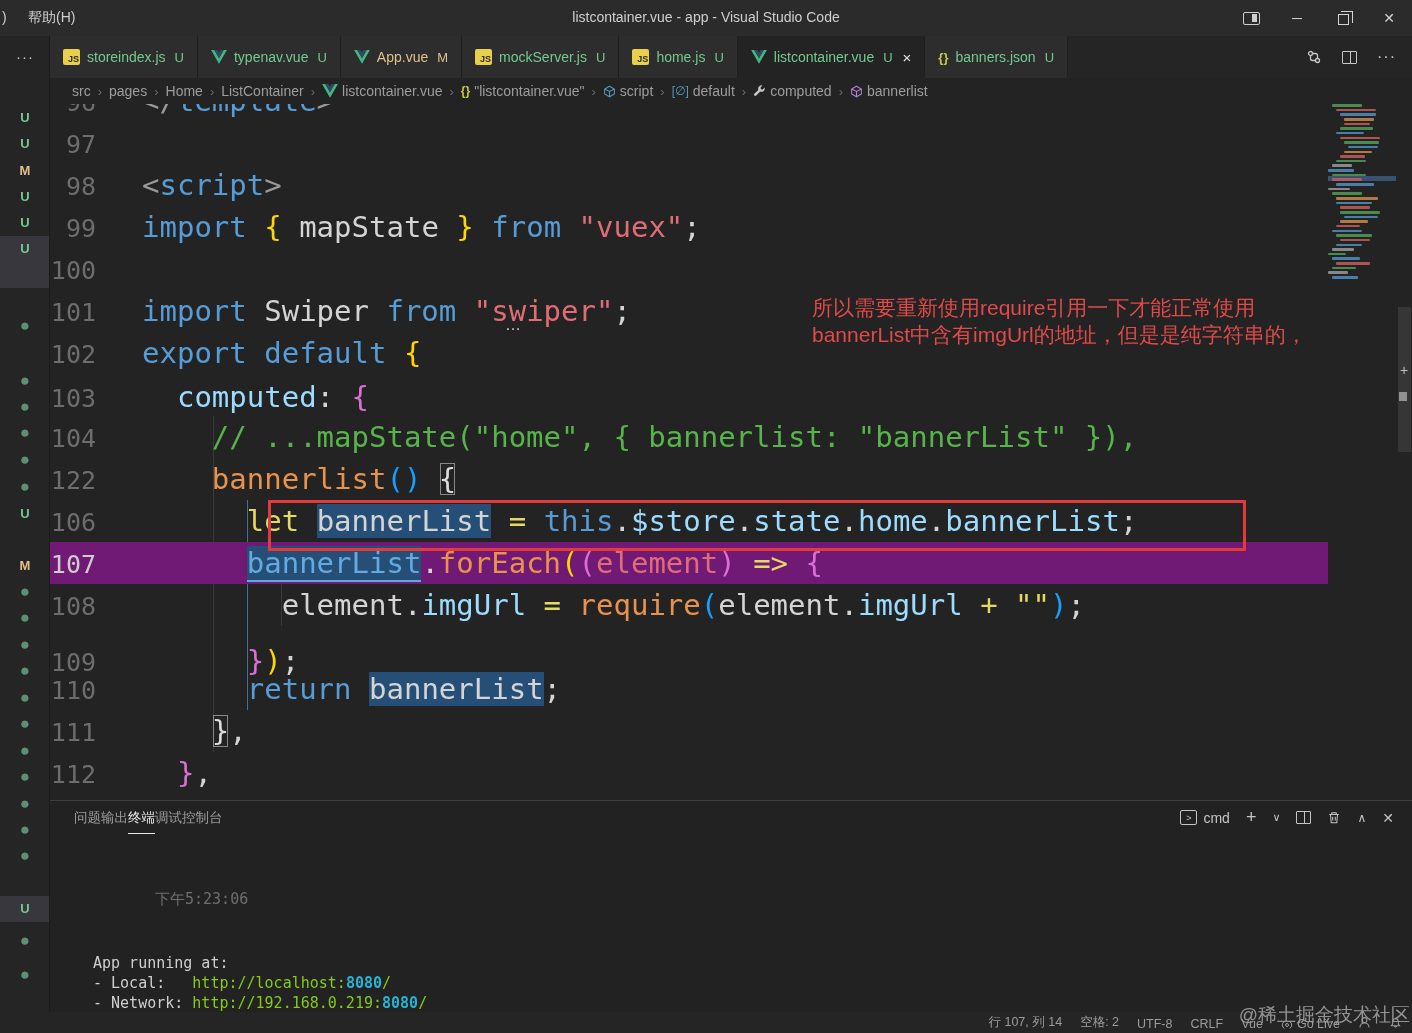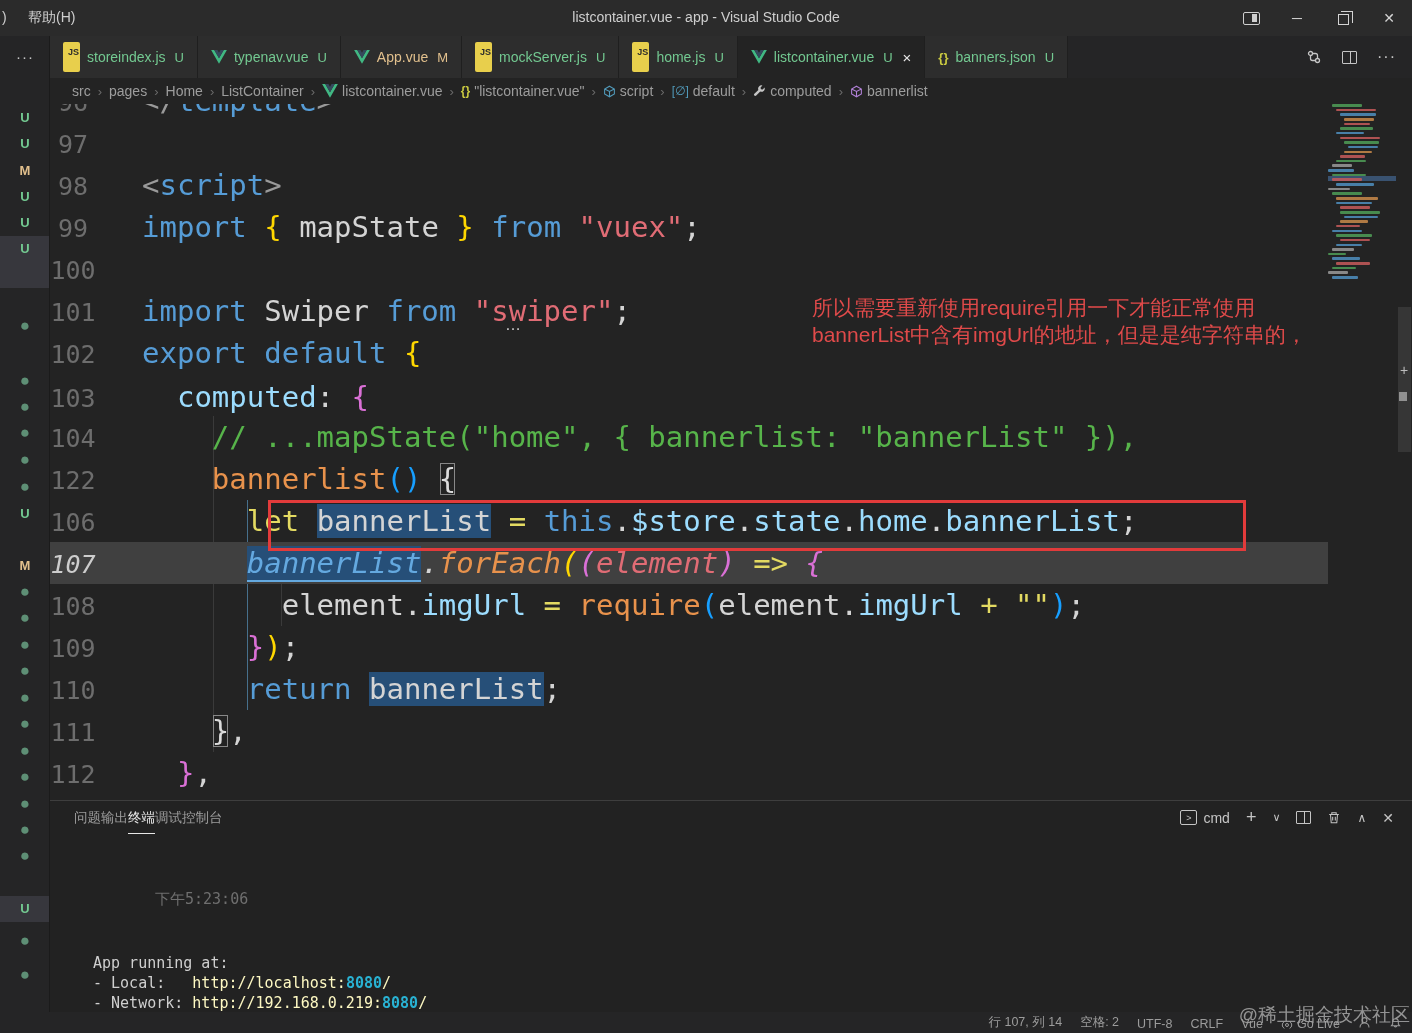--- a/index.html
+++ b/index.html
@@ -30,40 +30,40 @@
   
   #tabbar{position:absolute;left:50px;top:36px;width:1362px;height:42px;background:#252526;display:flex;}
   .tab{height:42px;display:flex;align-items:center;padding:0 13px;background:#2d2d2d;border-right:1px solid #1f1f1f;font-size:14px;white-space:nowrap;}
   .tab.active{background:#232323;}
   .tab .lbl{margin-left:7px;}
   .tab .lbl.u{color:#73C991;} .tab .lbl.m{color:#E2C08D;}
   .tab .badge{margin-left:9px;font-size:13px;}
   .tab .badge.u{color:#73C991;} .tab .badge.m{color:#E2C08D;}
   .tab .close{margin-left:10px;color:#e8e8e8;font-size:15px;}
   #tab-actions{margin-left:auto;display:flex;align-items:center;gap:20px;padding-right:16px;color:#c5c5c5;}
-  .js-ic{width:17px;height:16px;background:#e8cf4c;color:#2b2b2b;font-size:9px;font-weight:bold;display:flex;align-items:flex-end;justify-content:flex-end;padding:15px 1px;border-radius:2px;}
+  .js-ic{width:17px;height:16px;background:#e8cf4c;color:#2b2b2b;font-size:9px;font-weight:bold;display:flex;align-items:flex-end;justify-content:flex-end;padding:1px 1px;border-radius:2px;}
   .json-ic{color:#cbcb41;font-weight:bold;font-size:13px;}
   .split-ic{width:15px;height:13px;border:1.5px solid #c5c5c5;position:relative;border-radius:1px;}
   .split-ic::after{content:"";position:absolute;left:50%;top:0;bottom:0;width:1.5px;background:#c5c5c5;}
   .dots3{font-size:16px;letter-spacing:1px;}
 
   
   #breadcrumb{position:absolute;left:50px;top:78px;width:1362px;height:26px;background:#232323;display:flex;align-items:center;padding-left:22px;font-size:14px;color:#9d9d9d;white-space:nowrap;}
   .bc-sep{margin:0 7px;color:#6a6a6a;font-size:13px;}
   .bc-item{display:flex;align-items:center;gap:4px;}
   .bc-braces{color:#cbcb41;font-weight:bold;font-size:12px;}
   .bc-brk{color:#519aba;font-size:12px;}
 
   
   #editor{position:absolute;left:50px;top:104px;width:1362px;height:696px;background:#232323;overflow:hidden;}
   #code-lines{position:absolute;left:0;top:0;width:100%;height:100%;}
   .line{position:absolute;left:0;width:1278px;height:42px;line-height:42px;white-space:pre;
         font-family:"DejaVu Sans Mono",monospace;font-size:29px;color:#d4d4d4;}
-  .line.cur{background:#404040;font-style:italic;}
-  .ln{display:inline-block;width:92px;padding-right:46px;text-align:center;font-size:25px;color:#6d6d6d;font-family:"DejaVu Sans Mono",monospace;}
+  .line.cur{background:#701a75;}
+  .ln{display:inline-block;width:92px;padding-right:46px;text-align:right;font-size:25px;color:#6d6d6d;font-family:"DejaVu Sans Mono",monospace;}
   .line.cur .ln{color:#cdcdcd;}
   .t-kw{color:#569CD6;} .t-y{color:#e3da62;} .t-fn{color:#E8924C;}
   .t-p{color:#9CDCFE;} .t-v{color:#d4d4d4;} .t-s{color:#e06c75;} .t-pr{color:#e06c75;}
   .t-c{color:#57b44a;} .t-g{color:#9a9a9a;} .t-tag{color:#569CD6;}
   .t-b1{color:#FFD700;} .t-b2{color:#DA70D6;} .t-b3{color:#179FFF;}
   .t-box{color:#dcdcdc;outline:1px solid #888;outline-offset:-2px;}
   .t-hl{background:#264F78;}
   .t-link{color:#64a9e0;background:#264F78;border-bottom:2px solid #64a9e0;}
   .guide{position:absolute;width:1px;background:#3a3a3a;}
   .guide.active{background:#47708c;}
@@ -86,21 +86,21 @@
   #panel{position:absolute;left:50px;top:800px;width:1362px;height:212px;background:#222;border-top:1px solid #3e3e3e;}
   #panel-tabs{position:absolute;left:24px;top:8px;display:flex;font-size:13.5px;color:#9d9d9d;}
   .ptab{padding-bottom:6px;}
   .ptab.active{color:#e7e7e7;border-bottom:1.5px solid #e7e7e7;}
   #panel-ctrl{position:absolute;right:18px;top:6px;display:flex;align-items:center;gap:16px;color:#c5c5c5;font-size:14px;}
   .cmdbox{display:flex;align-items:center;gap:6px;}
   .cmd-ic{width:17px;height:15px;border:1.3px solid #c5c5c5;border-radius:2px;font-size:9px;display:flex;align-items:center;justify-content:center;color:#c5c5c5;}
   #term{position:absolute;left:0;top:40px;right:0;bottom:0;font-family:"DejaVu Sans Mono",monospace;font-size:15px;line-height:20px;color:#cfcfcf;}
   #term-ts{position:absolute;left:105px;top:48px;color:#6f6f6f;}
   #term-lines{position:absolute;left:43px;top:112px;white-space:pre;}
-  .tm-u{color:#fef9c3;margin-top:8px;} .tm-up{color:#29b2d3;font-weight:bold;}
+  .tm-u{color:#84cc16;margin-top:8px;} .tm-up{color:#29b2d3;font-weight:bold;}
   #term-cursor{position:absolute;left:25px;top:186px;width:9px;height:21px;border:1.5px solid #e7e7e7;}
 
   
   #statusbar{position:absolute;left:0;top:1012px;width:1412px;height:21px;background:#252526;display:flex;align-items:center;justify-content:flex-end;gap:18px;padding-right:10px;font-size:12.5px;color:#9c9c9c;}
   .sb-item{display:flex;align-items:flex-end;gap:4px;white-space:nowrap;}
   #watermark{position:absolute;right:2px;top:1002px;font-size:19px;color:#a0a0a0;opacity:.9;z-index:40;}
 
   svg{display:block;}
 </style>
 </head>
@@ -306,21 +306,21 @@
         <div class="line" style="top: 102px;"><span class="ln">99</span><span class="t-kw">import</span><span class="t-v"> </span><span class="t-b1">{</span><span class="t-v"> mapState </span><span class="t-b1">}</span><span class="t-v"> </span><span class="t-kw">from</span><span class="t-v"> </span><span class="t-s">"vuex"</span><span class="t-v">;</span></div>
         <div class="line" style="top: 144px;"><span class="ln">100</span></div>
         <div class="line" style="top: 186px;"><span class="ln">101</span><span class="t-kw">import</span><span class="t-v"> Swiper </span><span class="t-kw">from</span><span class="t-v"> </span><span class="t-s">"swiper"</span><span class="t-v">;</span></div>
         <div class="line" style="top: 228px;"><span class="ln">102</span><span class="t-kw">export</span><span class="t-v"> </span><span class="t-kw">default</span><span class="t-v"> </span><span class="t-b1">{</span></div>
         <div class="line" style="top: 272px;"><span class="ln">103</span><span class="t-v">  </span><span class="t-p">computed</span><span class="t-v">: </span><span class="t-b2">{</span></div>
         <div class="line" style="top: 312px;"><span class="ln">104</span><span class="t-c">    // ...mapState("home", { bannerlist: "bannerList" }),</span></div>
         <div class="line" style="top: 354px;"><span class="ln">122</span><span class="t-v">    </span><span class="t-fn">bannerlist</span><span class="t-b3">()</span><span class="t-v"> </span><span class="t-box">{</span></div>
         <div class="line" style="top: 396px;"><span class="ln">106</span><span class="t-v">      </span><span class="t-y">let</span><span class="t-v"> </span><span class="t-hl">bannerList</span><span class="t-v"> </span><span class="t-y">=</span><span class="t-v"> </span><span class="t-kw">this</span><span class="t-v">.</span><span class="t-p">$store</span><span class="t-v">.</span><span class="t-p">state</span><span class="t-v">.</span><span class="t-p">home</span><span class="t-v">.</span><span class="t-p">bannerList</span><span class="t-v">;</span></div>
         <div class="line cur" style="top: 438px;"><span class="ln">107</span><span class="t-v">      </span><span class="t-link">bannerList</span><span class="t-v">.</span><span class="t-fn">forEach</span><span class="t-b1">(</span><span class="t-b2">(</span><span class="t-pr">element</span><span class="t-b2">)</span><span class="t-v"> </span><span class="t-y">=&gt;</span><span class="t-v"> </span><span class="t-b2">{</span></div>
         <div class="line" style="top: 480px;"><span class="ln">108</span><span class="t-v">        element</span><span class="t-v">.</span><span class="t-p">imgUrl</span><span class="t-v"> </span><span class="t-y">=</span><span class="t-v"> </span><span class="t-fn">require</span><span class="t-b3">(</span><span class="t-v">element</span><span class="t-v">.</span><span class="t-p">imgUrl</span><span class="t-v"> </span><span class="t-y">+</span><span class="t-v"> </span><span class="t-y">""</span><span class="t-b3">)</span><span class="t-v">;</span></div>
-        <div class="line" style="top: 522px;"><span class="ln">109</span><span class="t-v">      </span><span class="t-b2">}</span><span class="t-b1">)</span><span class="t-v">;</span></div>
+        <div class="line" style="top: 536px;"><span class="ln">109</span><span class="t-v">      </span><span class="t-b2">}</span><span class="t-b1">)</span><span class="t-v">;</span></div>
         <div class="line" style="top: 564px;"><span class="ln">110</span><span class="t-v">      </span><span class="t-kw">return</span><span class="t-v"> </span><span class="t-hl">bannerList</span><span class="t-v">;</span></div>
         <div class="line" style="top: 606px;"><span class="ln">111</span><span class="t-v">    </span><span class="t-box">}</span><span class="t-v">,</span></div>
         <div class="line" style="top: 648px;"><span class="ln">112</span><span class="t-v">  </span><span class="t-b2">}</span><span class="t-v">,</span></div>
       </div>
     <div id="redbox"></div>
     <div id="annot">
       <div>所以需要重新使用require引用一下才能正常使用</div>
       <div>bannerList中含有imgUrl的地址，但是是纯字符串的，</div>
     </div>
     <div id="hintdots">…</div>

